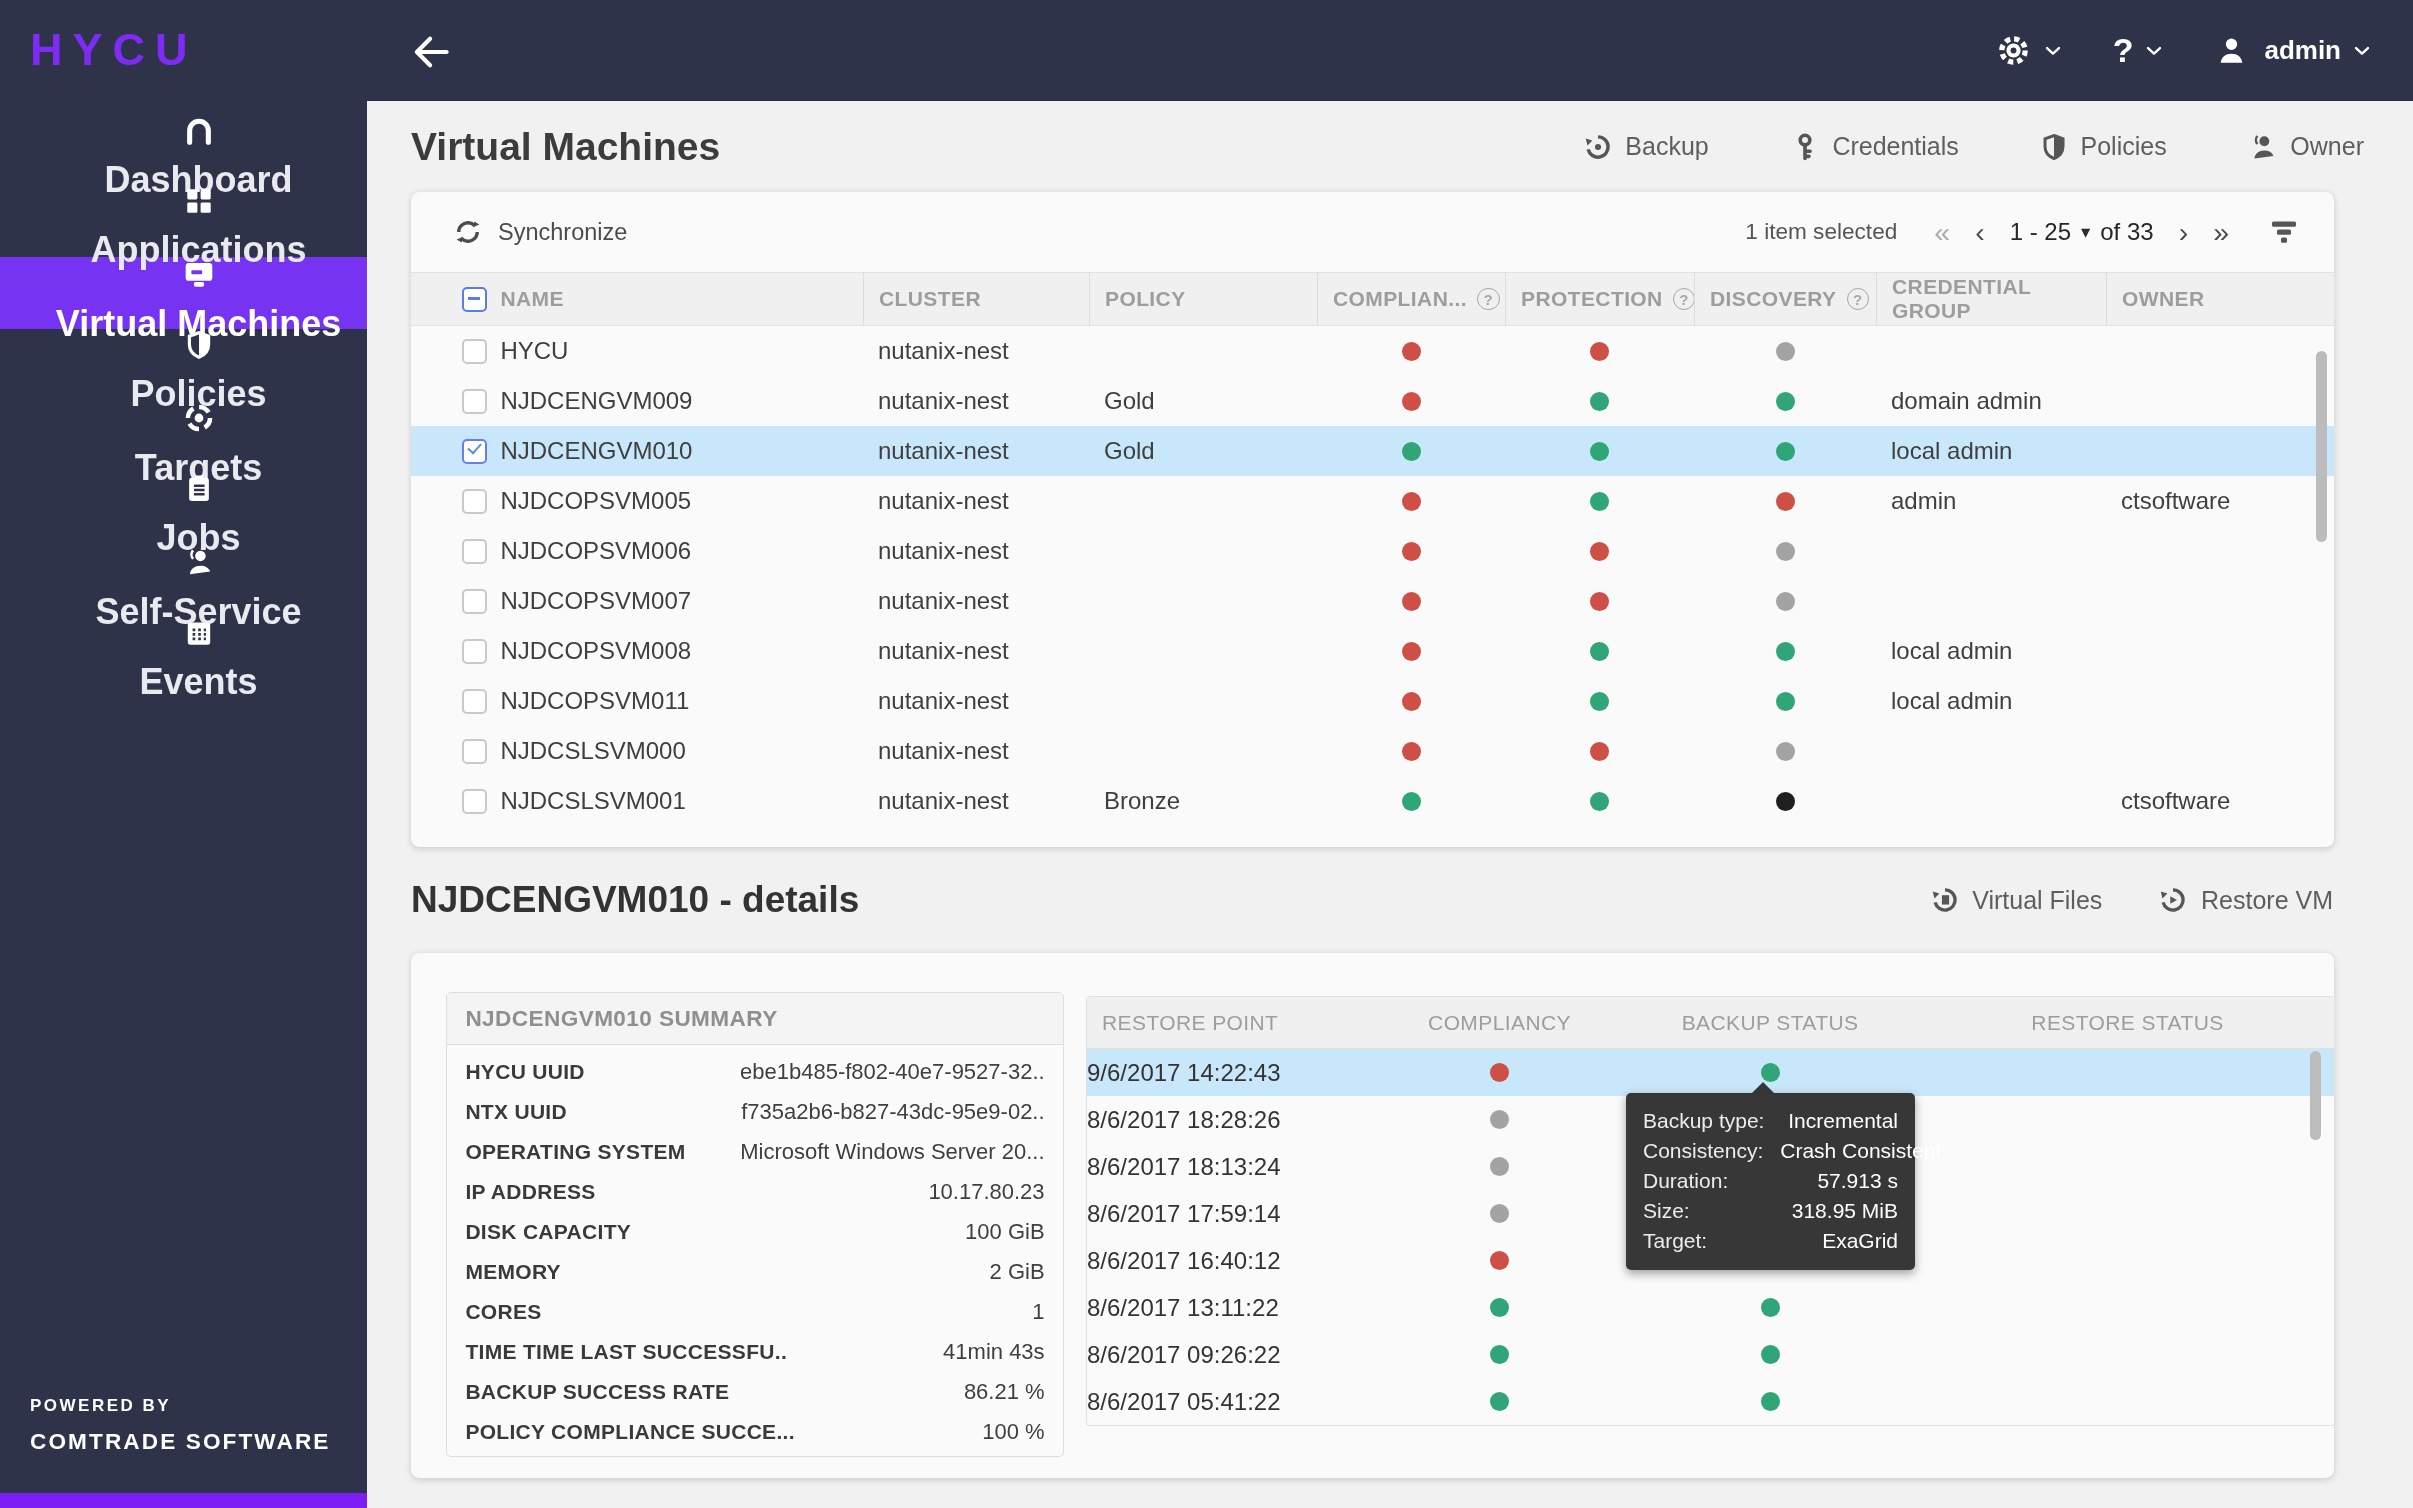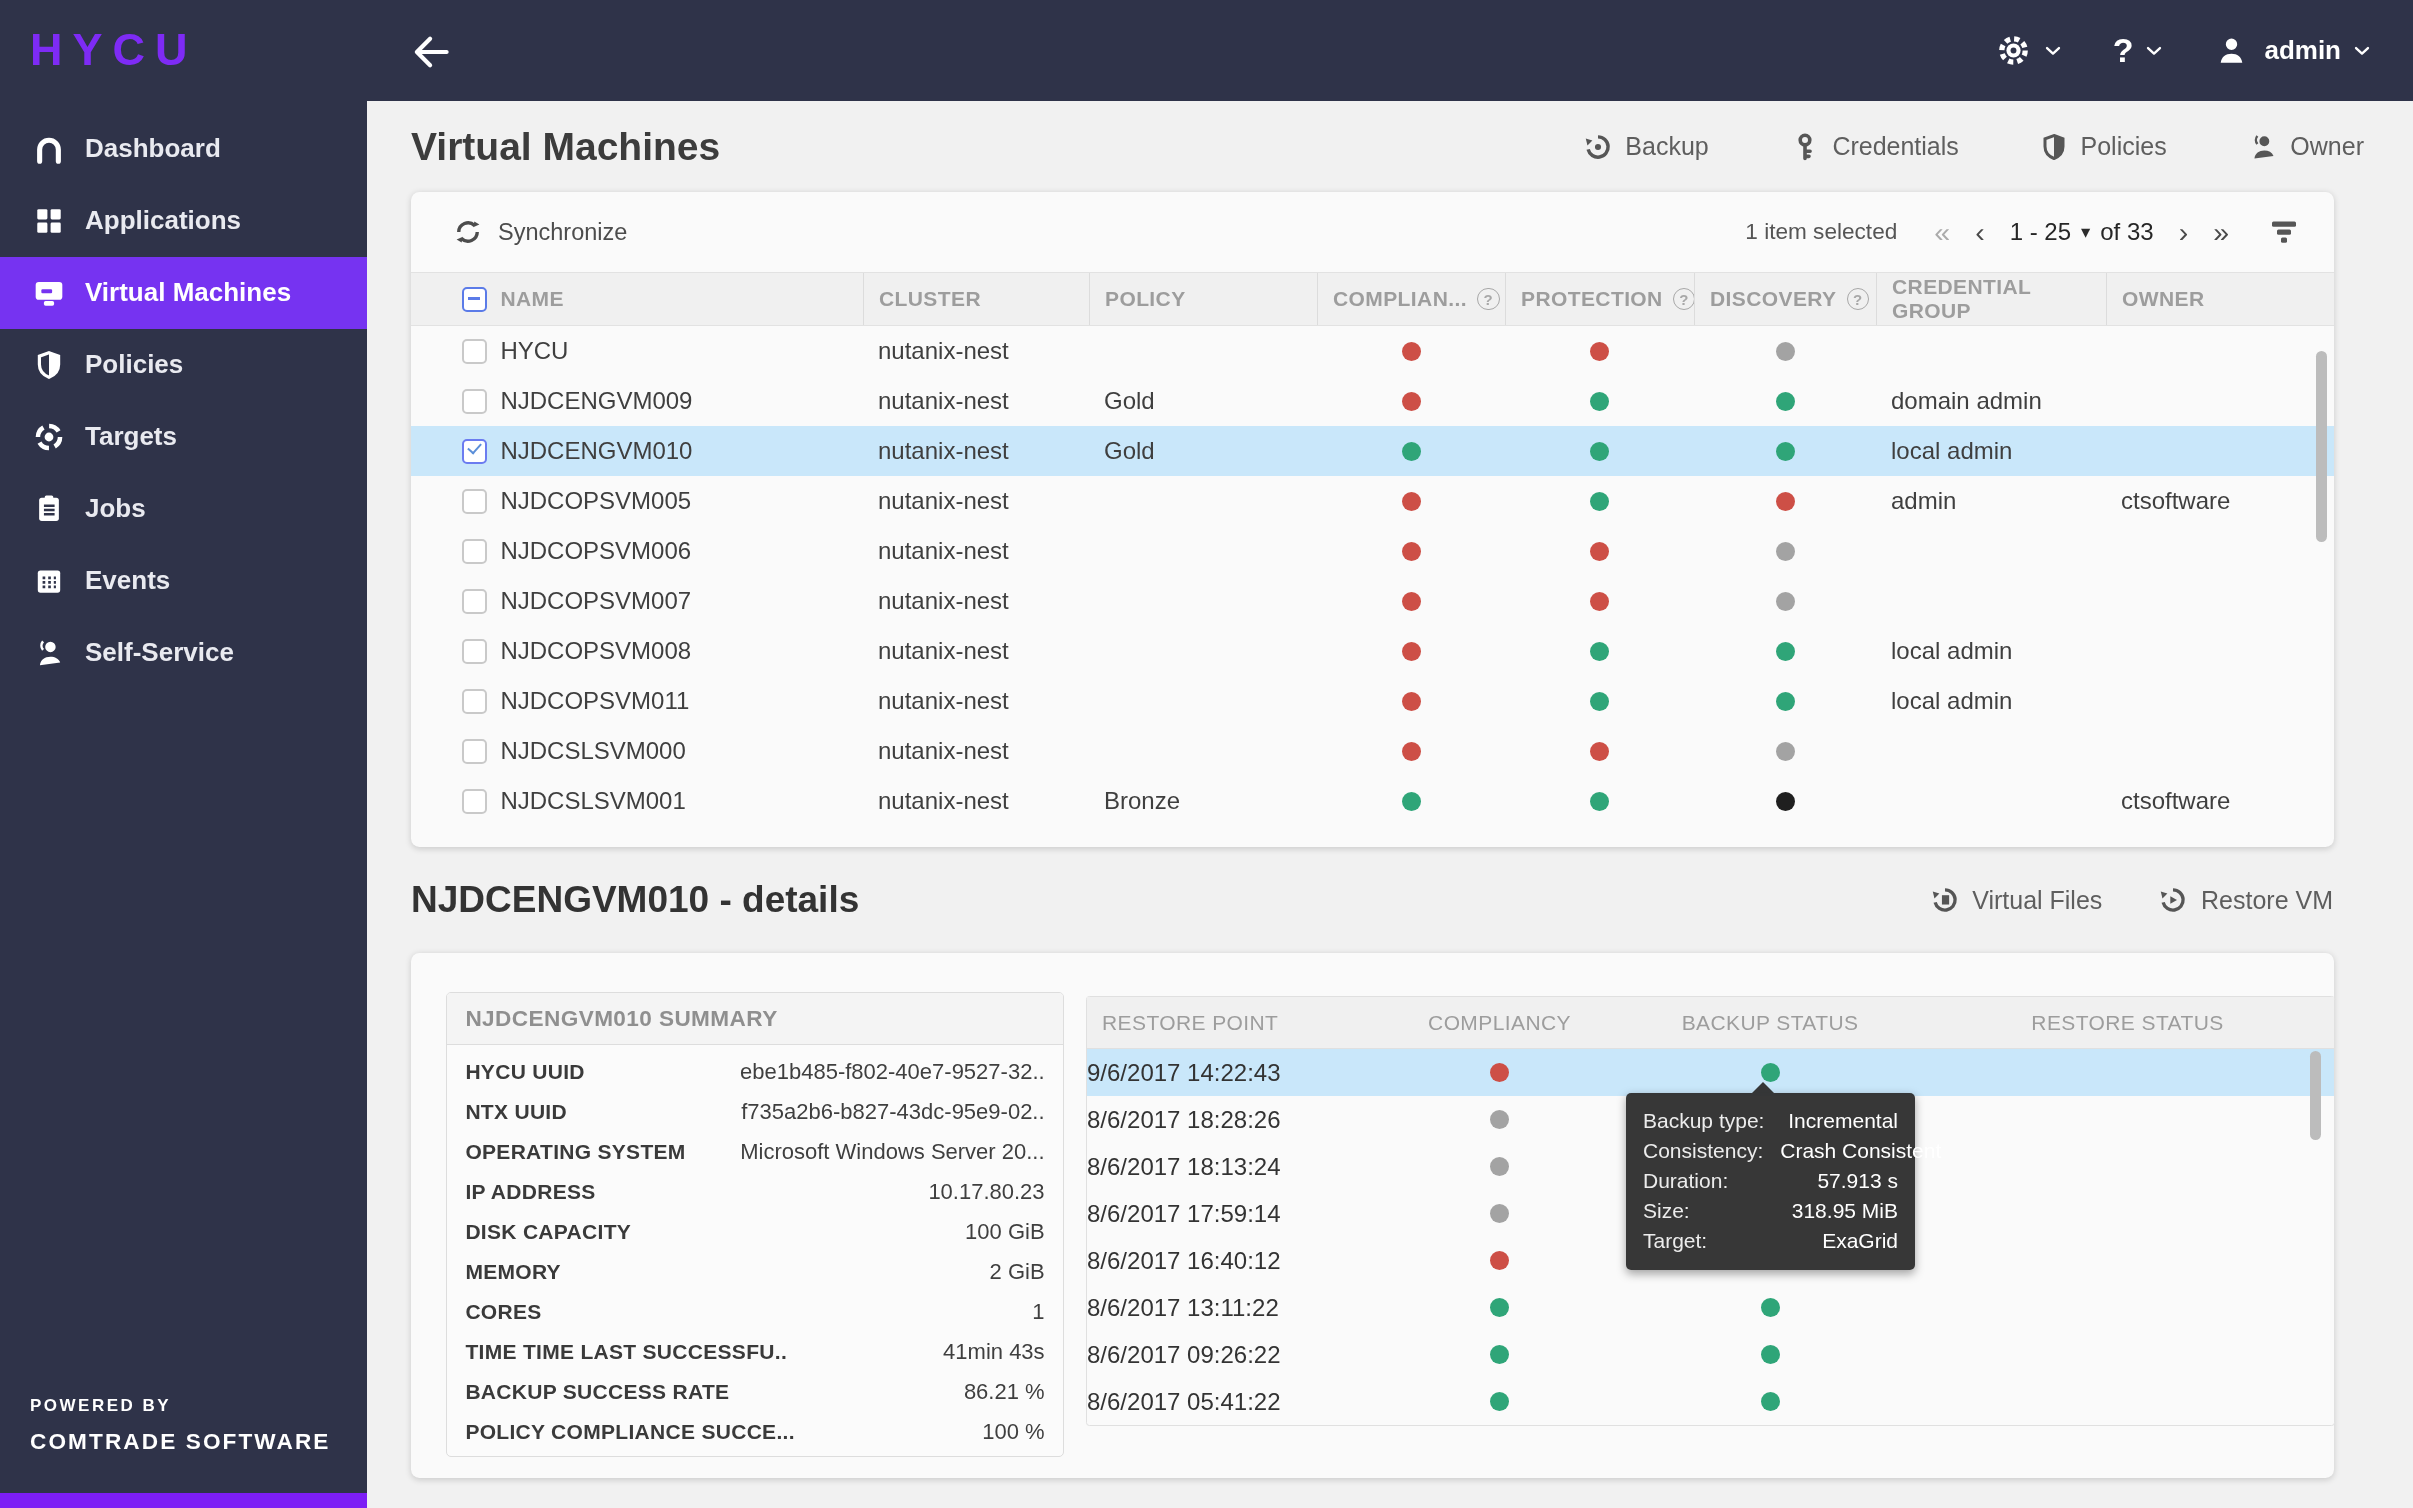--- a/index.html
+++ b/index.html
@@ -11,21 +11,21 @@
   .back-btn { position:absolute; left:409px; top:30px; width:44px; height:44px; cursor:pointer; }
   .topbar-right { position:absolute; right:40px; top:0; height:101px; display:flex; align-items:center; }
   .tb-group { display:flex; align-items:center; gap:10px; color:#fff; cursor:pointer; }
   .tb-help { font-size:34px; font-weight:800; color:#fff; }
   .tb-user-label { font-size:26px; font-weight:700; color:#fff; margin-left:5px; }
   .tb-sep { width:49px; }
 
   
   .sidebar { position:absolute; left:0; top:101px; width:367px; bottom:0; background:#2f3349; z-index:10; }
   .nav { padding-top:11.7px; }
-  .nav-item { height:72px; display:flex; align-items:center; padding-left:30px; gap:18px; color:#e9eaf0; font-size:26px; font-weight:600; cursor:pointer; }
+  .nav-item { height:72px; display:flex; align-items:center; padding-left:30px; gap:12px; color:#e9eaf0; font-size:36px; font-weight:600; cursor:pointer;flex-direction:column; }
   .nav-item .nicon { width:37px; height:37px; display:flex; align-items:center; justify-content:center; }
   .nav-active { background:#7633f1; color:#ffffff; }
   .powered { position:absolute; left:30px; bottom:53px; color:#fff; }
   .powered-by { font-size:17px; font-weight:700; letter-spacing:2.5px; }
   .company { font-size:22.6px; font-weight:700; letter-spacing:2.1px; margin-top:13.4px; }
   .purple-strip { position:absolute; left:0; bottom:0; width:100%; height:15px; background:#7d1ef5; }
 
   
   .main { position:absolute; left:367px; top:101px; right:0; bottom:0; background:#f1f1f1; }
   .page-head { height:91px; display:flex; align-items:center; padding:0 49px 0 44px; }
@@ -217,36 +217,36 @@
             <rect x="4.6" y="3.6" width="14.8" height="17.4" rx="2" fill="#fff"></rect>
             <rect x="8.8" y="1.8" width="6.4" height="3.4" rx="1.2" fill="#fff"></rect>
             <path d="M8.2 9.6h8M8.2 12.8h8M8.2 16h8" stroke="#2f3349" stroke-width="1.9"></path>
           </svg>
       </span>
       <span>Jobs</span>
     </div>
 
     <div class="nav-item nav-normal">
       <span class="nicon">
+        <svg width="34" height="34" viewBox="0 0 24 24">
+            <path d="M13 11.4a3.7 3.7 0 1 0 0-7.4 3.7 3.7 0 0 0 0 7.4zM5.6 20.6c.5-3.8 3.4-5.9 7.4-5.9 3.2 0 5.8 1.4 6.9 4z" fill="#fff"></path>
+            <path d="M7.8 9.8a4.6 4.6 0 0 1 0-6" stroke="#fff" stroke-width="1.8" fill="none"></path>
+          </svg>
+      </span>
+      <span>Self-Service</span>
+    </div>
+
+    <div class="nav-item nav-normal">
+      <span class="nicon">
         <svg width="32" height="32" viewBox="0 0 24 24">
             <rect x="3.6" y="4.2" width="16.8" height="16.6" rx="2" fill="#fff"></rect>
             <path d="M7.2 9.6h10M7.2 13h10M7.2 16.4h10" stroke="#2f3349" stroke-width="2" stroke-dasharray="2 2.2"></path>
           </svg>
       </span>
       <span>Events</span>
-    </div>
-
-    <div class="nav-item nav-normal">
-      <span class="nicon">
-        <svg width="34" height="34" viewBox="0 0 24 24">
-            <path d="M13 11.4a3.7 3.7 0 1 0 0-7.4 3.7 3.7 0 0 0 0 7.4zM5.6 20.6c.5-3.8 3.4-5.9 7.4-5.9 3.2 0 5.8 1.4 6.9 4z" fill="#fff"></path>
-            <path d="M7.8 9.8a4.6 4.6 0 0 1 0-6" stroke="#fff" stroke-width="1.8" fill="none"></path>
-          </svg>
-      </span>
-      <span>Self-Service</span>
     </div>
 
   </div>
 
   <div class="powered">
     <div class="powered-by">POWERED BY</div>
     <div class="company">COMTRADE SOFTWARE</div>
   </div>
   <div class="purple-strip"></div>
 </div>

